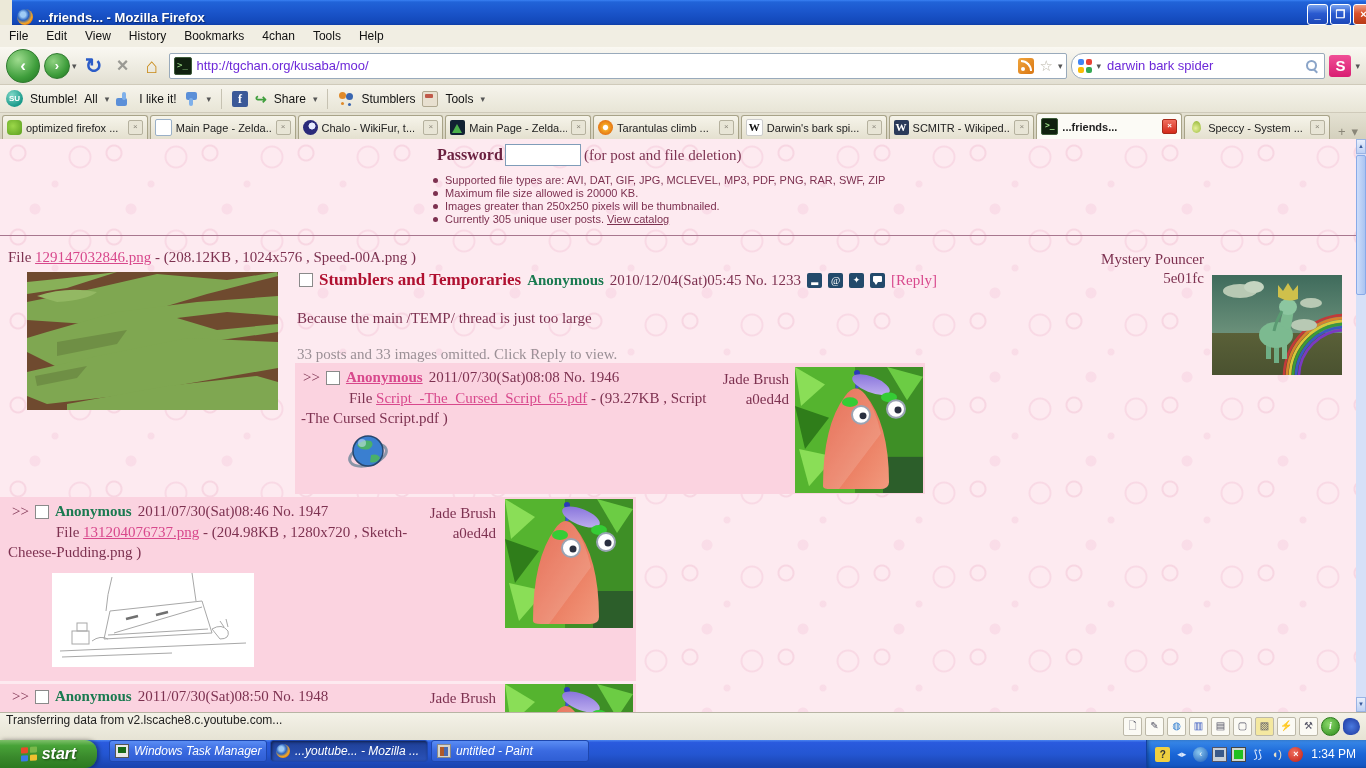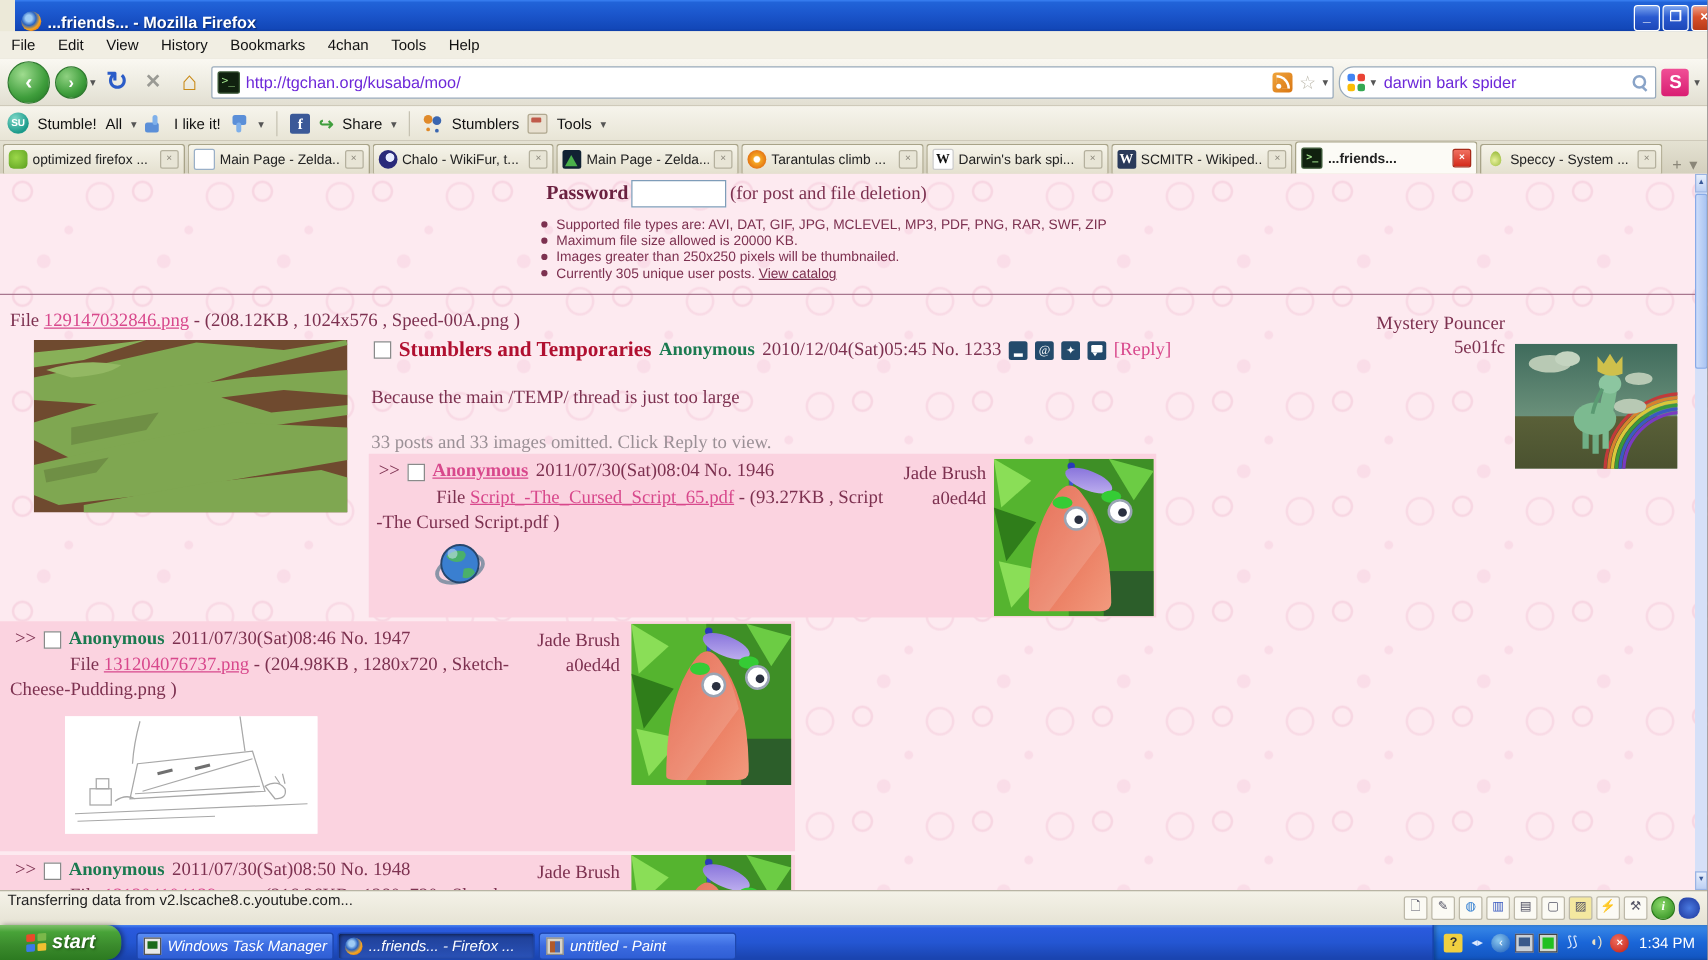--- a/index.html
+++ b/index.html
@@ -173,21 +173,21 @@
     border-top:1px solid #b8b4a4;display:flex;padding:0 6px;box-sizing:border-box;font-size:12px;color:#222;}
   .status-text{flex:1;}
   .sicons{display:flex;align-items:center;gap:3px;}
   .sic{width:17px;height:17px;border:1px solid #bcb8a8;background:#fbfaf4;border-radius:2px;
     font-size:10px;line-height:16px;text-align:center;color:#556;}
   .sic.green{background:radial-gradient(circle at 40% 35%,#8ad86a,#2a8a1a);color:#fff;border-color:#2a7a1a;border-radius:50%;font-weight:bold;font-style:italic;font-family:"Liberation Serif",serif;}
   .sic.splat{border:none;background:radial-gradient(circle at 50% 50%,#4a7ae0,#2a4ab0 70%);border-radius:40% 60% 55% 45%;}
 
   
   .taskbar{position:absolute;left:0;top:740px;width:100%;height:28px;
-    background:linear-gradient(180deg,#4a84f0 0%,#2a5ade 9%,#2456d2 50%,#1a44b0 95%);display:flex;align-items:flex-end;}
+    background:linear-gradient(180deg,#4a84f0 0%,#2a5ade 9%,#2456d2 50%,#1a44b0 95%);display:flex;align-items:flex-start;}
   .startbtn{height:28px;width:97px;border-radius:0 12px 12px 0;
     background:linear-gradient(180deg,#7ec06a 0%,#48a338 20%,#3a8a2c 60%,#2c7a20 100%);
     display:flex;align-items:center;justify-content:center;gap:5px;color:#fff;font-weight:bold;font-style:italic;
     font-size:16px;text-shadow:1px 1px 2px #1a4a10;box-shadow:2px 0 4px rgba(0,0,0,.4);}
   .winflag{width:16px;height:14px;position:relative;transform:skewY(-5deg);}
   .winflag i{position:absolute;width:7px;height:6px;border-radius:1px;}
   .winflag i:nth-child(1){left:0;top:0;background:#e84a2a;}
   .winflag i:nth-child(2){right:0;top:0;background:#7ab84a;}
   .winflag i:nth-child(3){left:0;bottom:0;background:#3a7ae8;}
   .winflag i:nth-child(4){right:0;bottom:0;background:#f0c030;}
@@ -467,21 +467,21 @@
     </div>
 
     <div class="thread-body">Because the main /TEMP/ thread is just too large</div>
     <div class="omitted">33 posts and 33 images omitted. Click Reply to view.</div>
 
     <div class="post p46">
       <div class="row1" style="left:8px;top:6px;">
         <span class="marker">&gt;&gt;</span>
         <span class="cb"></span>
         <span class="name-link">Anonymous</span>
-        <span class="pdate">2011/07/30(Sat)08:04 No. 1946</span>
+        <span class="pdate">2011/07/30(Sat)08:08 No. 1946</span>
       </div>
       <div class="rightcol" style="right:136px;top:6px;">
         <div>Jade Brush</div>
         <div>a0ed4d</div>
       </div>
       <div class="fileline2" style="left:54px;top:27px;">
         <span>File </span><span class="plink">Script_-The_Cursed_Script_65.pdf</span><span> - (93.27KB , Script</span>
       </div>
       <div class="filecont" style="left:6px;top:47px;">-The Cursed Script.pdf )</div>
 
@@ -593,21 +593,21 @@
         </span>
       <span>start</span>
     </div>
     <div class="taskbtns">
       <div class="taskbtn">
         <span class="tb-ico tb-taskmgr"></span>
         <span>Windows Task Manager</span>
       </div>
       <div class="taskbtn pressed">
         <span class="tb-ico tb-ff"></span>
-        <span>...friends... - Firefox ...</span>
+        <span>...youtube... - Mozilla ...</span>
       </div>
       <div class="taskbtn">
         <span class="tb-ico tb-paint"></span>
         <span>untitled - Paint</span>
       </div>
     </div>
     <div class="tray">
       <span class="tray-ico tri-help">?</span>
       <span class="tray-ico tri-chev">◂▸</span>
       <span class="tray-ico tri-su">‹</span>

